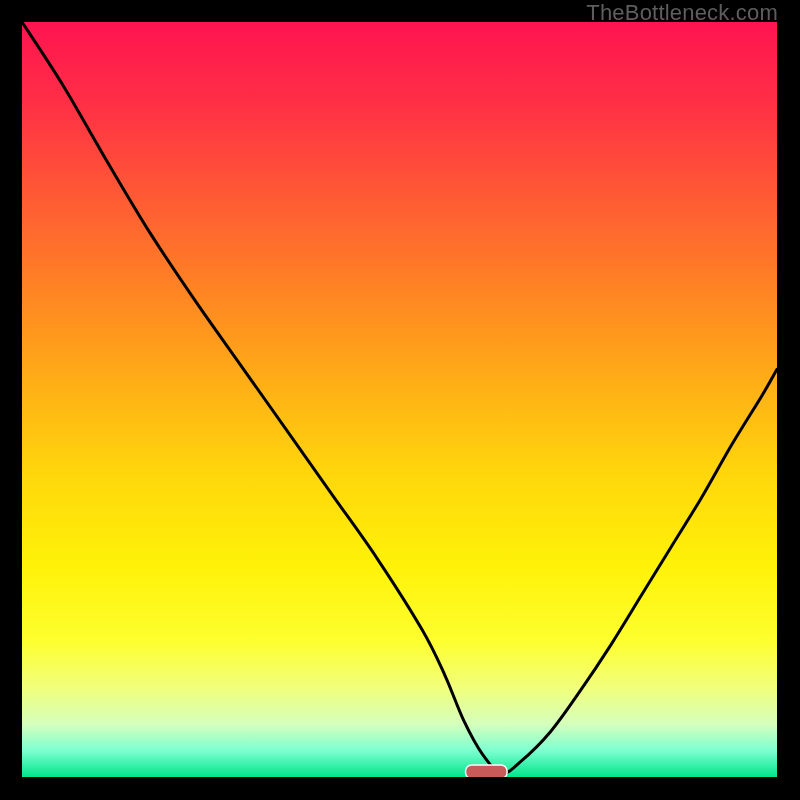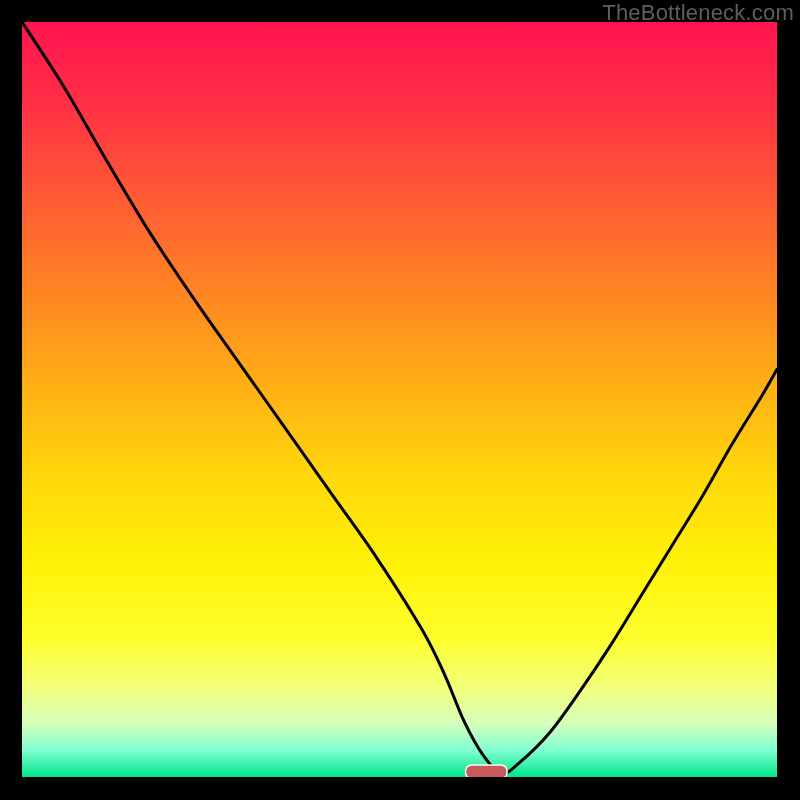--- a/index.html
+++ b/index.html
@@ -25,21 +25,21 @@
     height: 755px;
   }
   .plot svg {
     width: 100%;
     height: 100%;
     display: block;
   }
   .watermark {
     position: absolute;
     top: 0px;
-    right: 6px;
+    right: 22px;
     color: #5e5e5e;
     font-size: 22px;
     font-weight: 500;
     letter-spacing: 0.2px;
     pointer-events: none;
   }
 </style>
 </head>
 <body>
 

